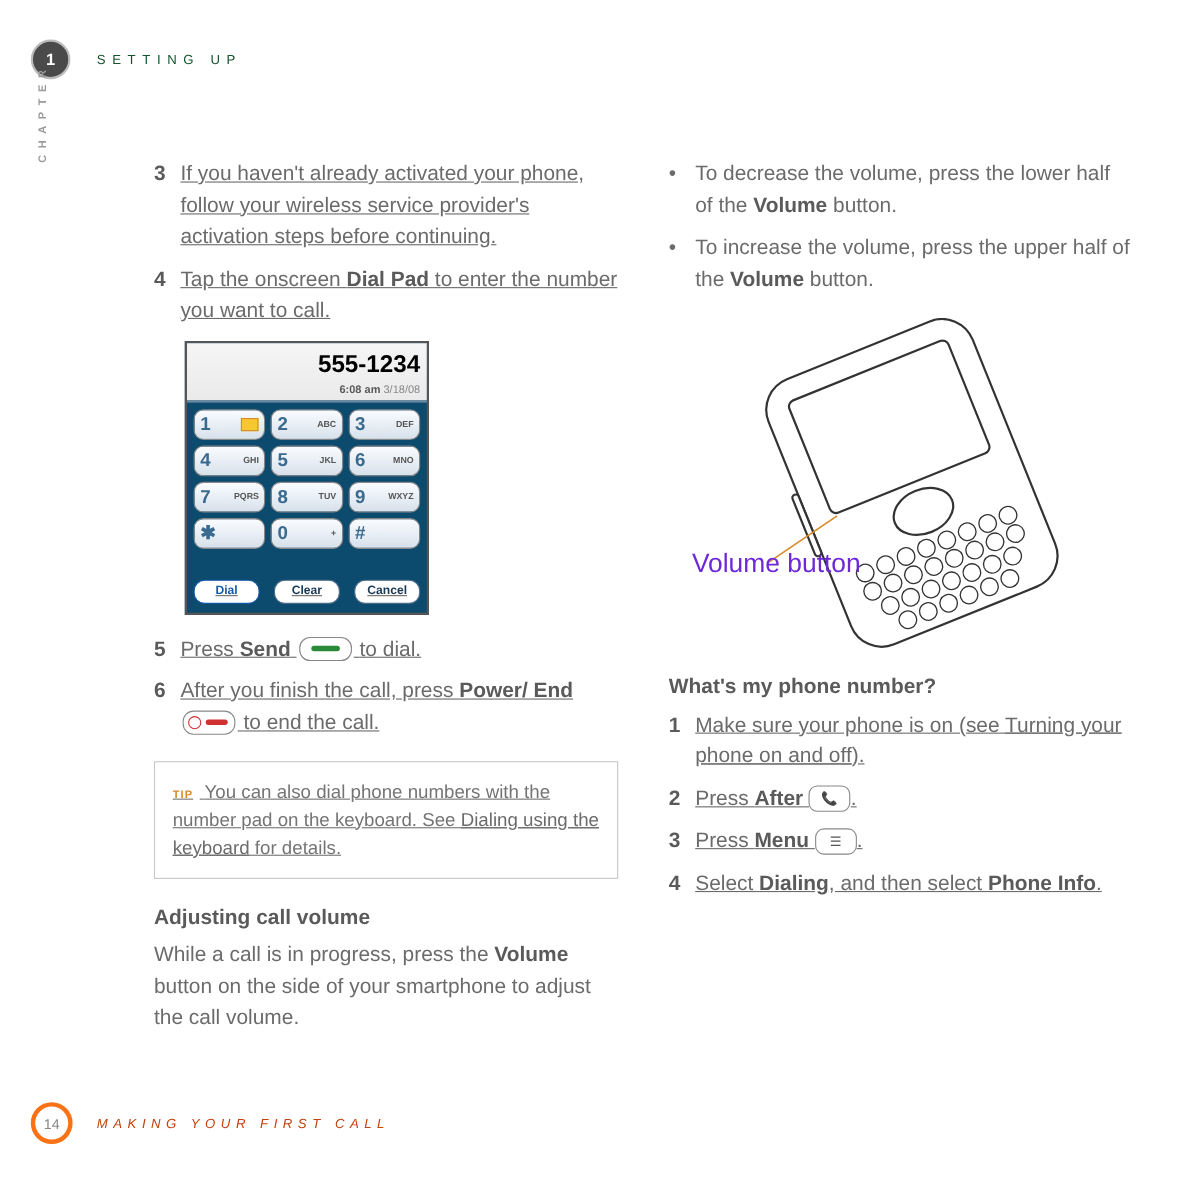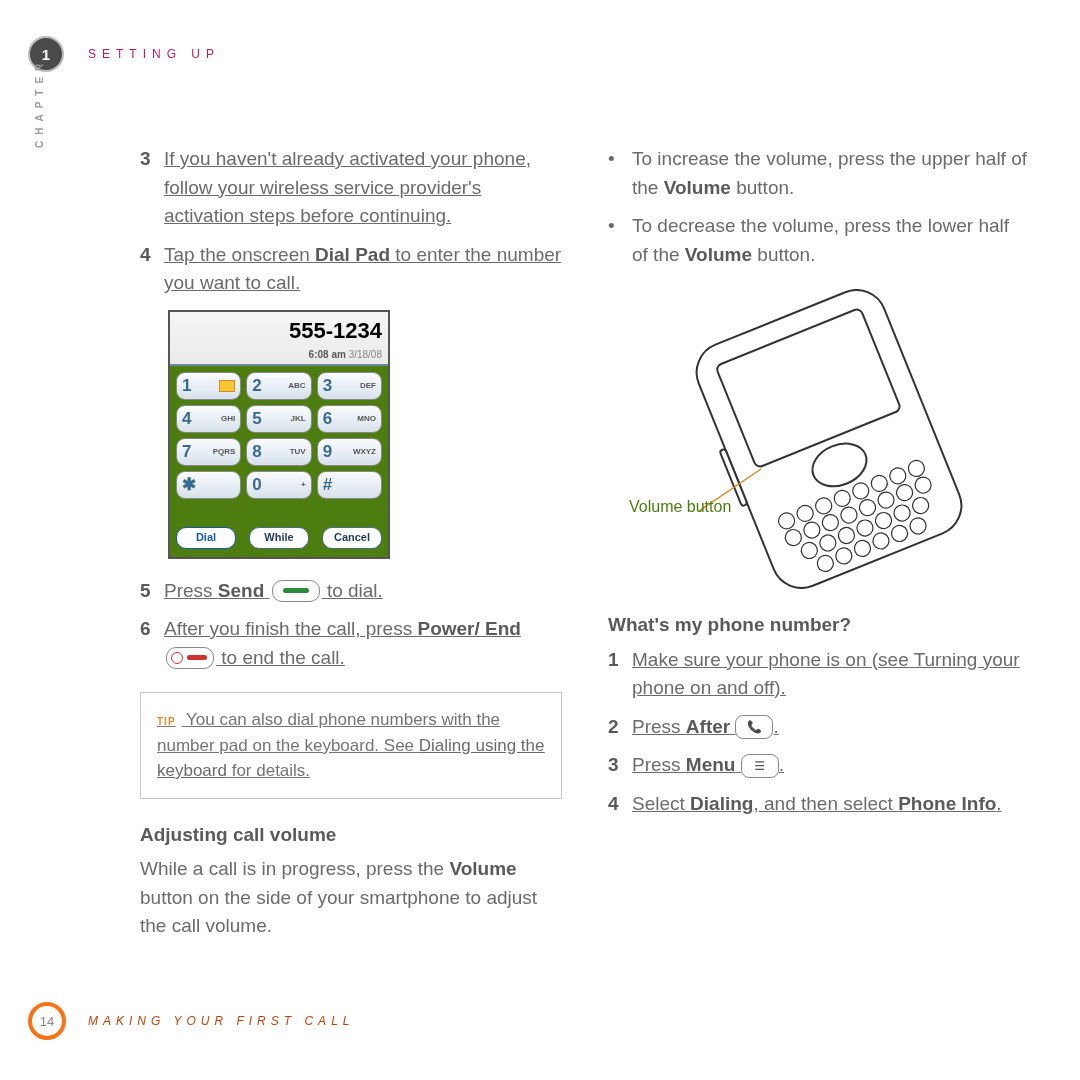--- a/index.html
+++ b/index.html
@@ -36,21 +36,21 @@
     display: flex;
     align-items: center;
     justify-content: center;
     font-size: 15px;
     border: 2px solid #bbb;
     margin-right: 24px;
   }
   .running-head {
     letter-spacing: 6px;
     font-size: 12px;
-    color: #be185d;
+    color: #14532d;
   }
   .side-chapter {
     position: absolute;
     top: 148px;
     left: 34px;
     transform: rotate(-90deg);
     transform-origin: left top;
     letter-spacing: 6px;
     font-size: 10px;
     color: #9a9a9a;
@@ -79,21 +79,21 @@
     color: #5a5a5a;
     width: 24px;
     flex: none;
   }
   .step-body { flex: 1; text-decoration: underline; }
   b, .bold { font-weight: bold; color: #5a5a5a; }
   .dialpad {
     margin: 12px 16px 18px 28px;
     width: 218px;
     border: 2px solid #555;
-    background: #4d7c0f;
+    background: #0c4a6e;
   }
   .dialpad-head {
     background: linear-gradient(#f5f5f5,#eaeaea);
     border-bottom: 2px solid #6b8aa0;
     padding: 2px 6px;
     text-align: right;
   }
   .dialpad-number {
     font-weight: bold;
     font-size: 22px;
@@ -132,20 +132,21 @@
     margin-left: auto;
     font-size: 8px;
     color: #555;
     letter-spacing: 0;
     font-weight: bold;
   }
   .btnrow {
     padding: 22px 6px 8px 6px;
     display: flex;
     gap: 13px;
+    text-decoration: underline;
   }
   .dbtn {
     flex:1;
     border: 1px solid #4b6b88;
     border-radius: 10px;
     height: 20px;
     display:flex;
     align-items:center;
     justify-content:center;
     font-size: 11px;
@@ -193,22 +194,22 @@
     margin: 20px auto 4px auto;
     width: 380px;
     position: relative;
     height: 300px;
   }
   .device svg { position:absolute; top:0; left:0; }
   .vol-label {
     position:absolute;
     left: 0;
     top: 206px;
-    font-size: 16px;
-    color: #4d7c0f;
+    font-size: 24px;
+    color: #6d28d9;
   }
   .key-icon {
     display:inline-block;
     vertical-align: middle;
     margin: 0 2px;
   }
   .pill {
     display:inline-block;
     width: 46px;
     height: 20px;
@@ -355,21 +356,21 @@
           <div class="key">
               <span class="n">0</span>
               <span class="l">+</span>
             </div>
           <div class="key">
               <span class="n">#</span>
             </div>
         </div>
         <div class="btnrow">
           <div class="dbtn blue">Dial</div>
-          <div class="dbtn">While</div>
+          <div class="dbtn">Clear</div>
           <div class="dbtn">Cancel</div>
         </div>
       </div>
 
       <div class="step">
         <div class="step-num">5</div>
         <div class="step-body">
           <span>Press </span><b>Send</b>
           <span class="key-icon pill green"></span>
           <span> to dial.</span>
@@ -391,24 +392,24 @@
 
       <div class="subhead">Adjusting call volume</div>
       <div>
         <span>While a call is in progress, press the </span><b>Volume</b><span> button on the side of your smartphone to adjust the call volume.</span>
       </div>
     </div>
 
     <div class="col">
       <ul class="bullets">
         <li>
-          <span>To increase the volume, press the upper half of the </span><b>Volume</b><span> button.</span>
+          <span>To decrease the volume, press the lower half of the </span><b>Volume</b><span> button.</span>
         </li>
         <li>
-          <span>To decrease the volume, press the lower half of the </span><b>Volume</b><span> button.</span>
+          <span>To increase the volume, press the upper half of the </span><b>Volume</b><span> button.</span>
         </li>
       </ul>
 
       <div class="device">
         <svg width="380" height="300" viewBox="0 0 380 300">
           <g transform="translate(200,150) rotate(-22)">
             <rect x="-100" y="-130" rx="30" ry="30" width="200" height="260" fill="#fff" stroke="#333" stroke-width="2"></rect>
             <rect x="-78" y="-110" rx="6" ry="6" width="156" height="110" fill="#fff" stroke="#333" stroke-width="2"></rect>
             <ellipse cx="0" cy="28" rx="28" ry="20" fill="none" stroke="#333" stroke-width="2"></ellipse>
 

